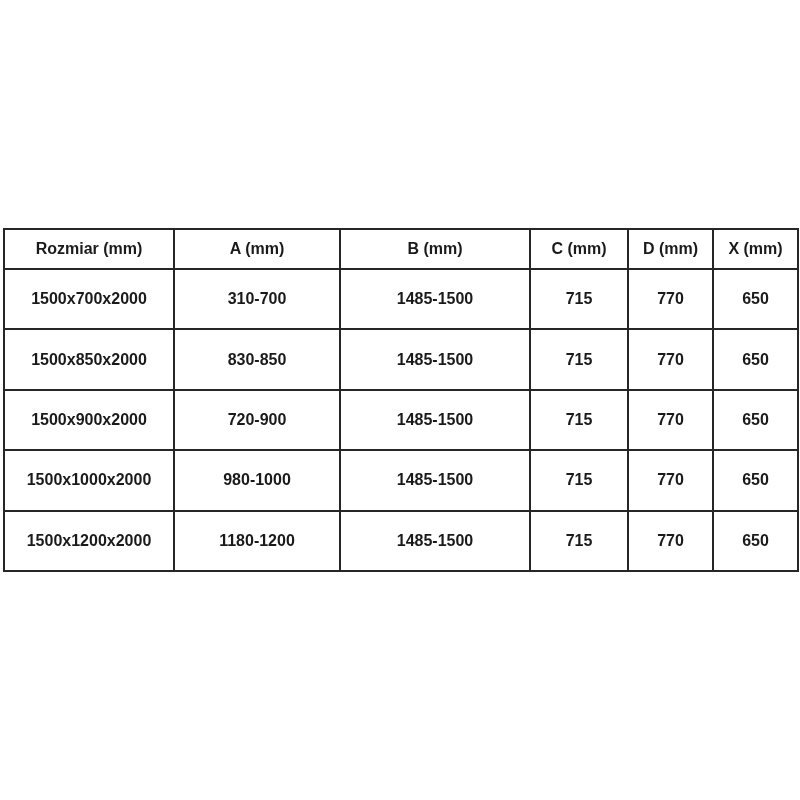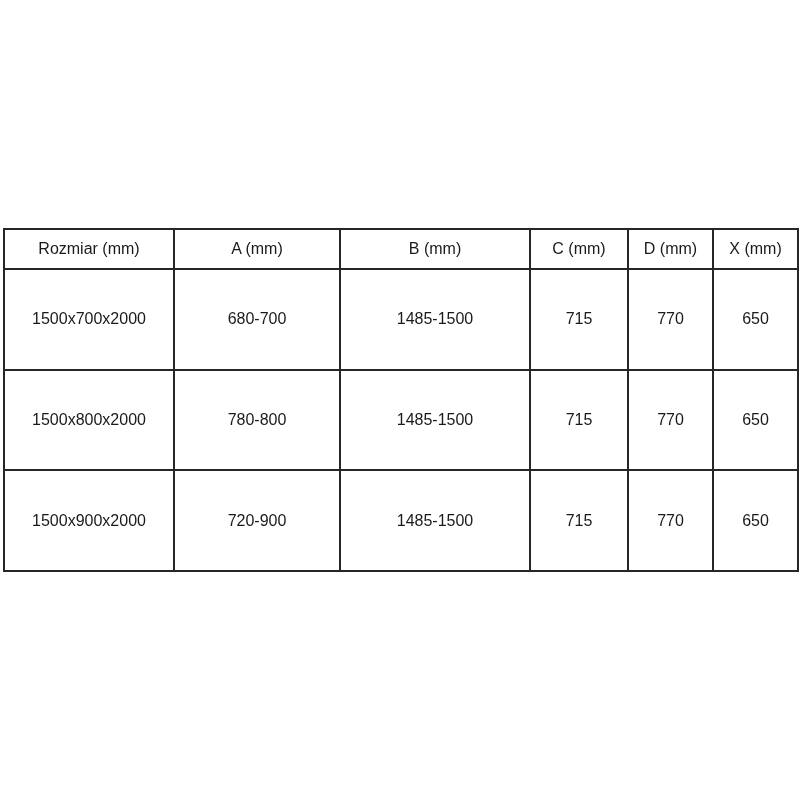--- a/index.html
+++ b/index.html
@@ -31,26 +31,26 @@
     color: var(--text-color, #1a1a1a);
     text-align: center;
     vertical-align: middle;
     font-size: 16px;
     line-height: 1;
     padding: 0;
     overflow: hidden;
     white-space: nowrap;
   }
   table.spec-table th {
-    font-weight: normal;
+    font-weight: bold;
     height: 38px;
     margin-left: 43px;
   }
   table.spec-table td {
-    font-weight: normal;
+    font-weight: bold;
     height: 38px;
   }
   col.c-rozmiar { width: 170px; }
   col.c-a { width: 166px; }
   col.c-b { width: 190px; }
   col.c-c { width: 98px; }
   col.c-d { width: 85px; }
   col.c-x { width: 85px; }
 </style>
 </head>
@@ -72,37 +72,53 @@
           <th>A (mm)</th>
           <th>B (mm)</th>
           <th>C (mm)</th>
           <th>D (mm)</th>
           <th>X (mm)</th>
         </tr>
     </thead>
     <tbody id="table-body">
         <tr>
           <td>1500x700x2000</td>
-          <td>680-700</td>
+          <td>310-700</td>
           <td>1485-1500</td>
           <td>715</td>
           <td>770</td>
           <td>650</td>
         </tr>
         <tr>
-          <td>1500x800x2000</td>
-          <td>780-800</td>
+          <td>1500x850x2000</td>
+          <td>830-850</td>
           <td>1485-1500</td>
           <td>715</td>
           <td>770</td>
           <td>650</td>
         </tr>
         <tr>
           <td>1500x900x2000</td>
           <td>720-900</td>
           <td>1485-1500</td>
           <td>715</td>
           <td>770</td>
           <td>650</td>
         </tr>
+        <tr>
+          <td>1500x1000x2000</td>
+          <td>980-1000</td>
+          <td>1485-1500</td>
+          <td>715</td>
+          <td>770</td>
+          <td>650</td>
+        </tr>
+        <tr>
+          <td>1500x1200x2000</td>
+          <td>1180-1200</td>
+          <td>1485-1500</td>
+          <td>715</td>
+          <td>770</td>
+          <td>650</td>
+        </tr>
       </tbody>
   </table>
 </div>
 
 </body></html>

